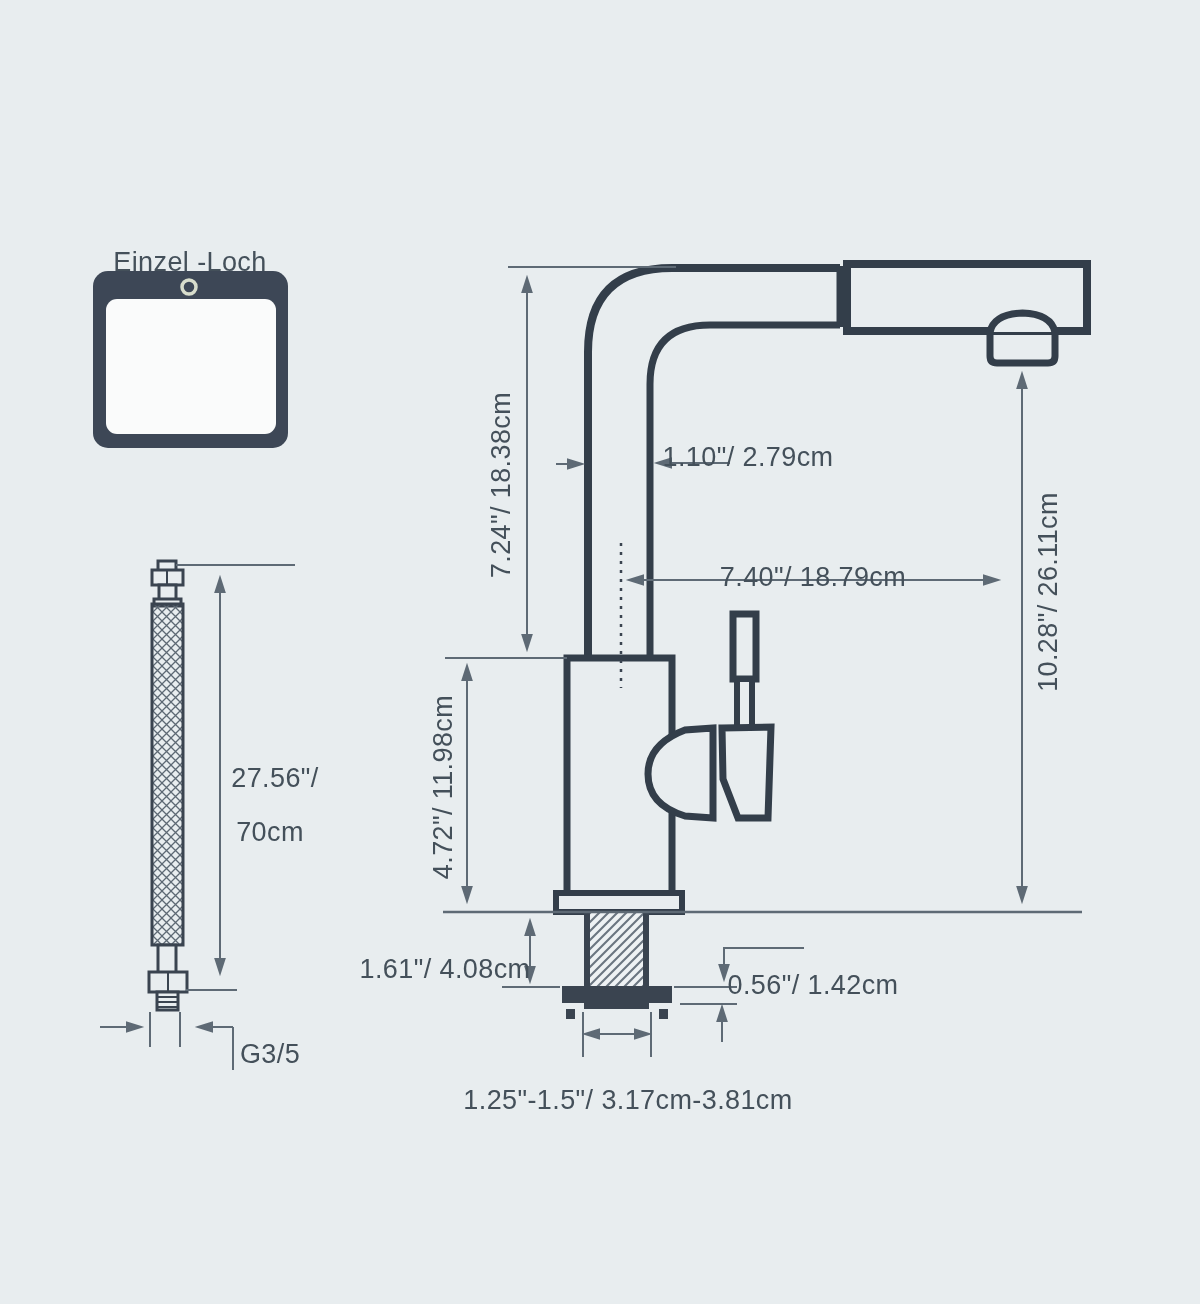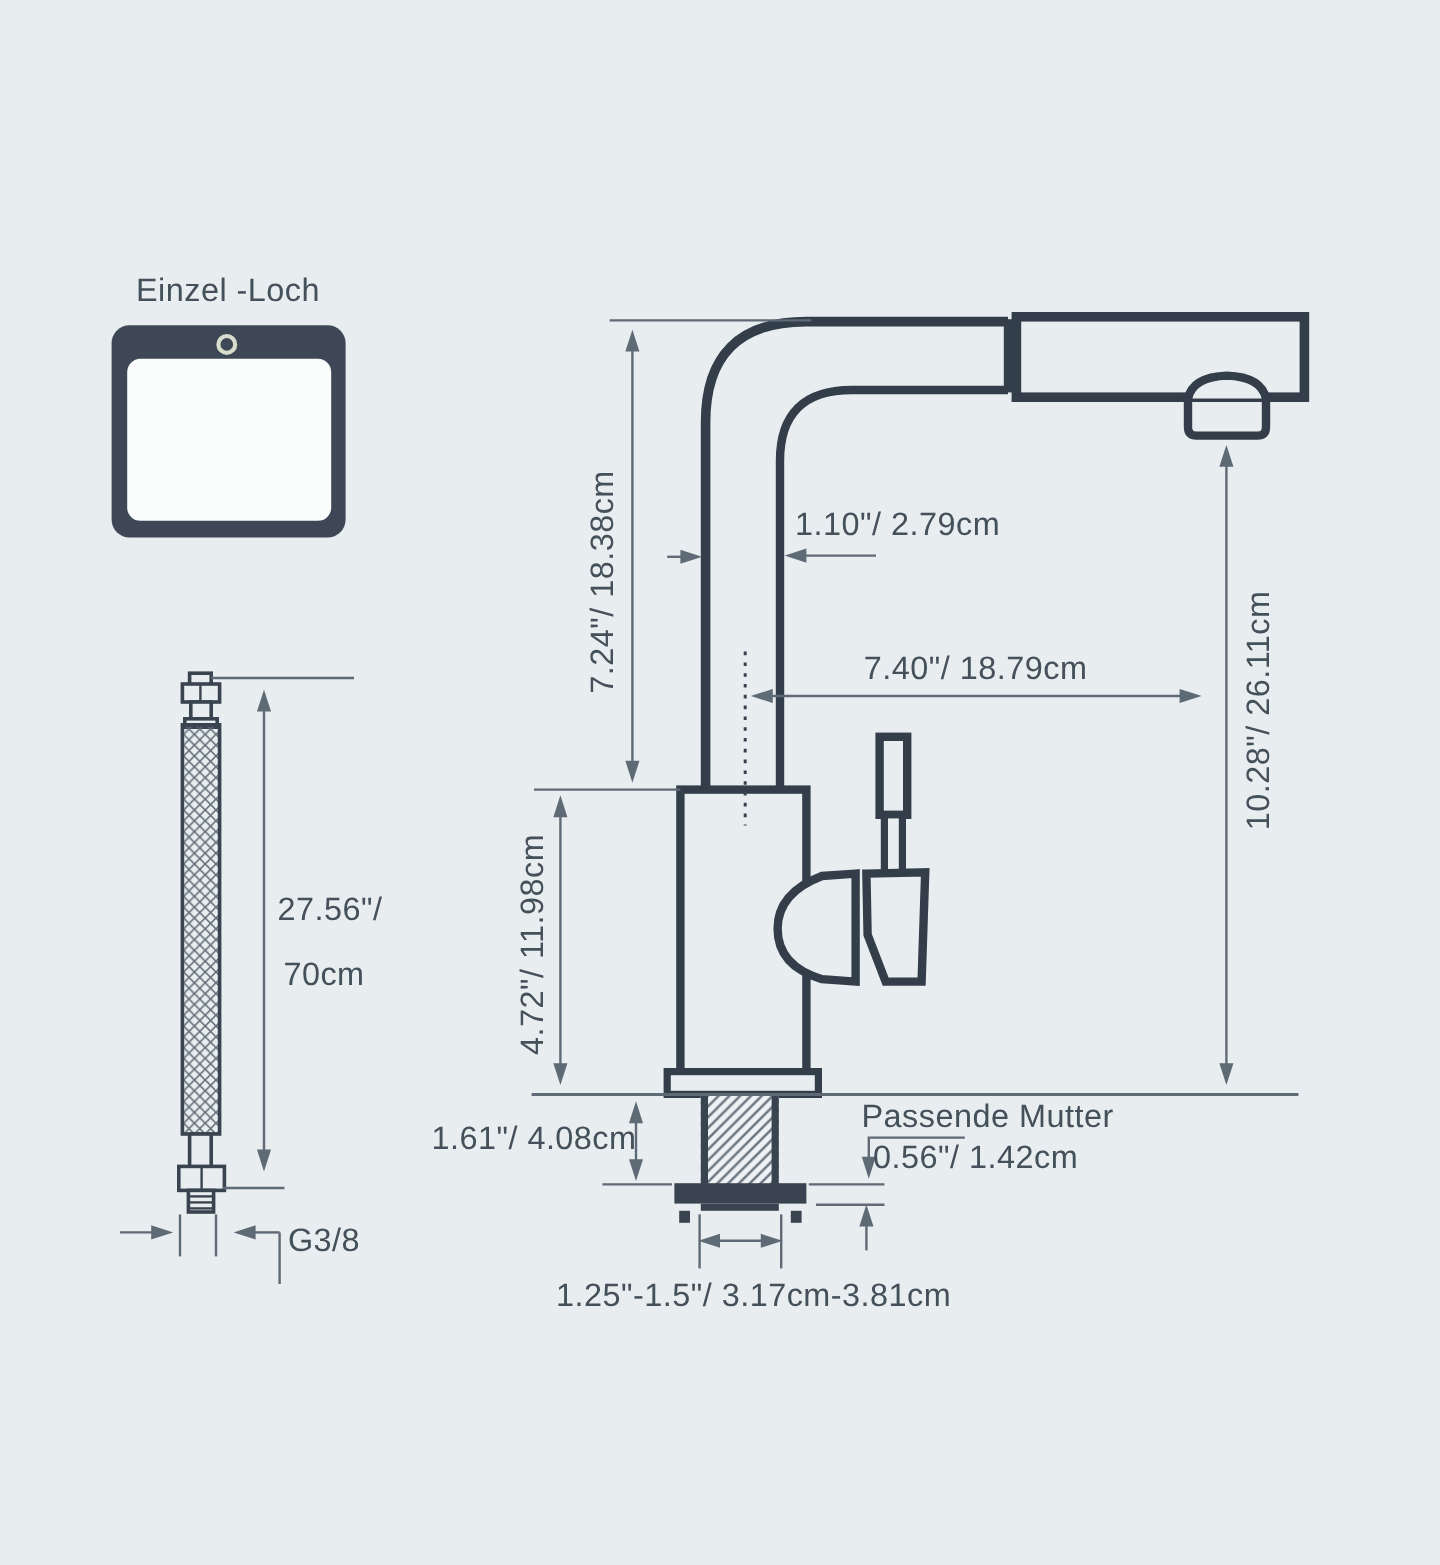--- a/index.html
+++ b/index.html
@@ -12,21 +12,21 @@
   }
   .drawing{position:absolute;left:0;top:0;}
   .label{
     position:absolute;
     font-size:27px;
     color:#44505a;
     letter-spacing:.4px;
     white-space:nowrap;
     line-height:1.15;
   }
-  .ctr{transform:translate(-50%,-50%);}
+  .ctr{transform:translate(-50%,-50%);margin-top:21px;}
   .rot{transform:translate(-50%,-50%) rotate(-90deg);}
 </style>
 </head>
 <body>
 
 <div class="stage">
 
   <svg class="drawing" width="1200" height="1304" viewBox="0 0 1200 1304">
     <defs>
       <pattern id="braid" width="9" height="9" patternUnits="userSpaceOnUse">
@@ -162,25 +162,24 @@
   <div class="label ctr" style="left:748px;top:437px;">1.10"/ 2.79cm</div>
 
   <div class="label ctr" style="left:813px;top:557px;">7.40"/ 18.79cm</div>
 
   <div class="label rot" style="left:1049px;top:592px;">10.28"/ 26.11cm</div>
 
   <div class="label rot" style="left:444px;top:787px;">4.72"/ 11.98cm</div>
 
   <div class="label ctr" style="left:445px;top:949px;">1.61"/ 4.08cm</div>
 
-  <div class="label ctr" style="left:823px;top:931px;">Passende Mutter</div>
 
   <div class="label ctr" style="left:813px;top:965px;">0.56"/ 1.42cm</div>
 
   <div class="label ctr" style="left:628px;top:1080px;">1.25"-1.5"/ 3.17cm-3.81cm</div>
 
   <div class="label ctr" style="left:275px;top:758px;">27.56"/</div>
 
   <div class="label ctr" style="left:270px;top:812px;">70cm</div>
 
-  <div class="label ctr" style="left:270px;top:1034px;">G3/8</div>
+  <div class="label ctr" style="left:270px;top:1034px;">G3/5</div>
 
 </div>
 
 </body></html>

